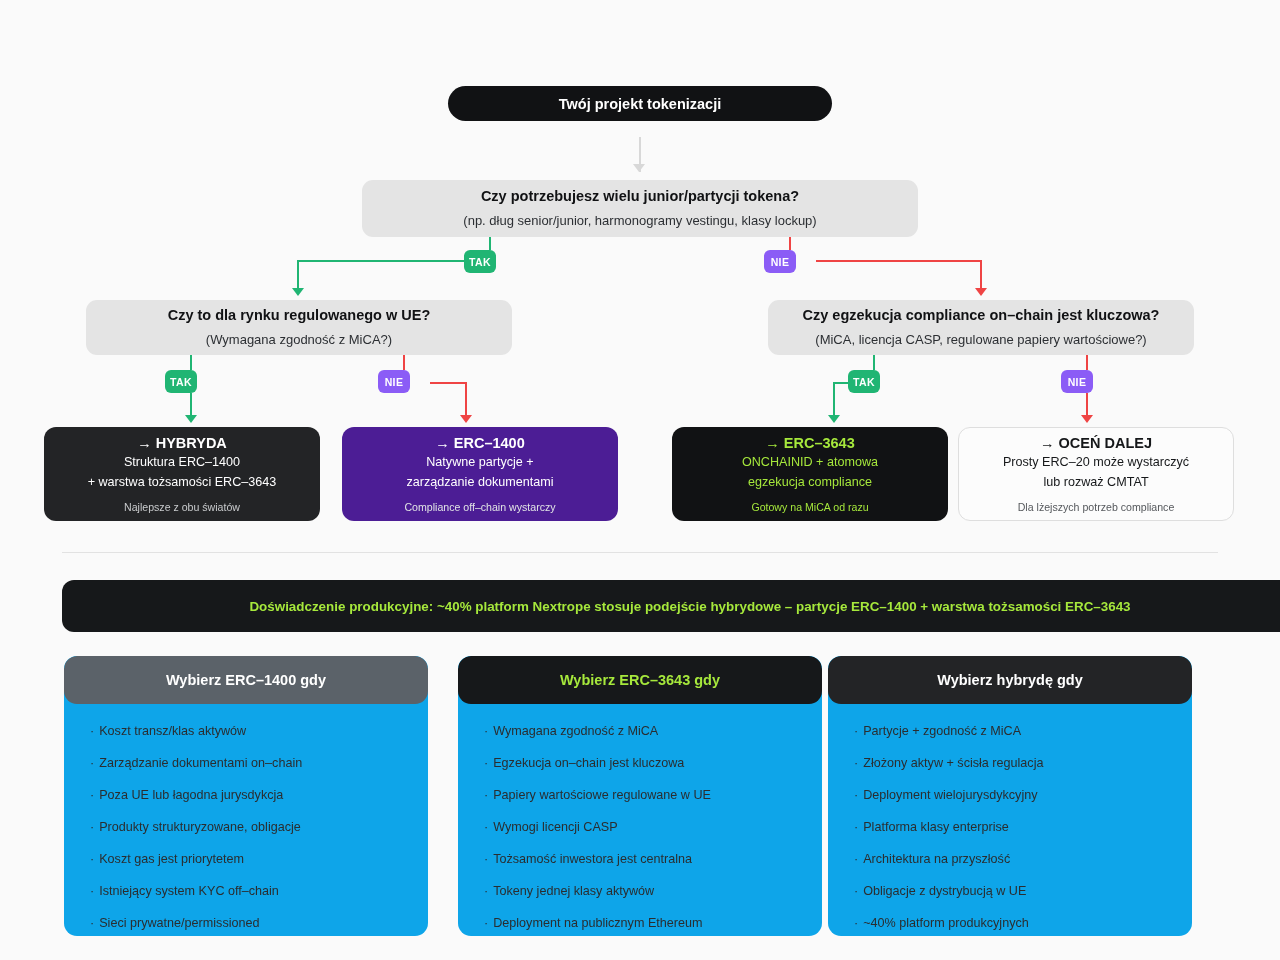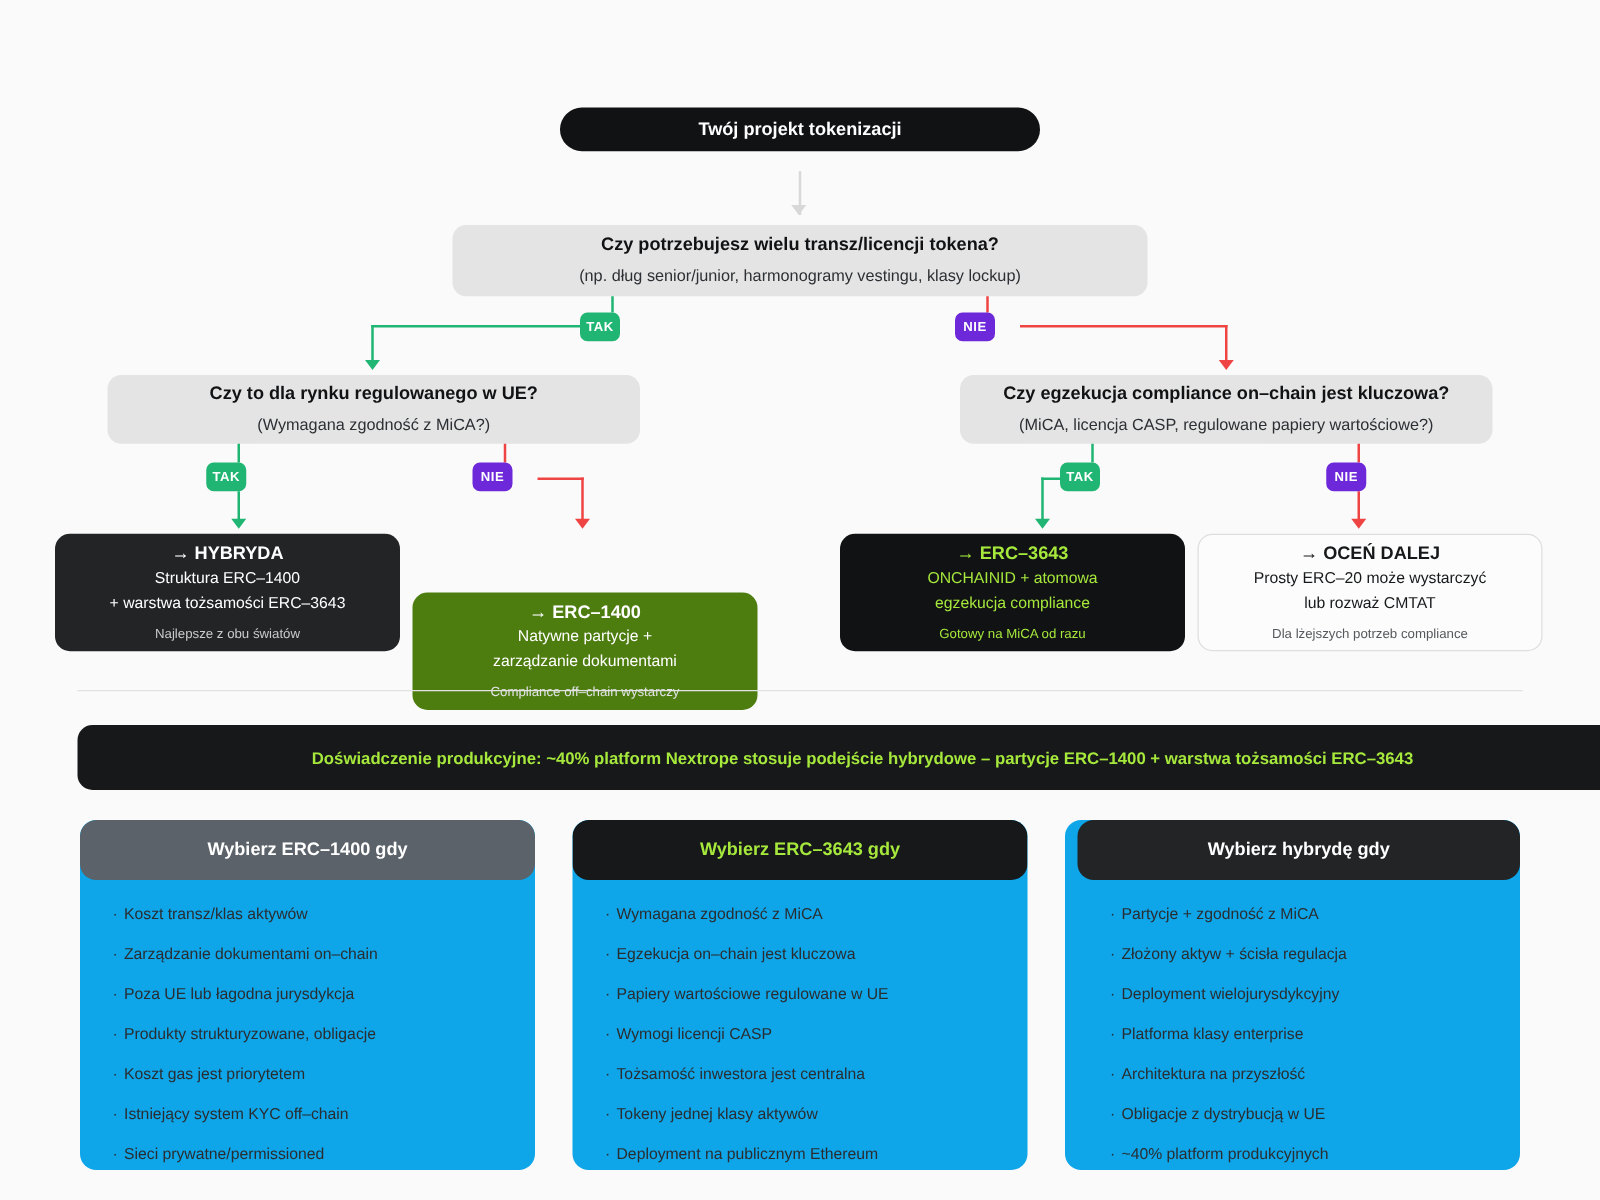--- a/index.html
+++ b/index.html
@@ -47,37 +47,37 @@
   
   .badge {
     position: absolute;
     display: flex; align-items: center; justify-content: center;
     width: 32px; height: 23px; border-radius: 6px;
     font-size: 10.5px; font-weight: 700; color: #ffffff;
     letter-spacing: .4px;
     z-index: 6;
   }
   .badge.yes { background: #20b573; }
-  .badge.no  { background: #6d28d9; }
+  .badge.no  { background: #8b5cf6; }
 
   
   .outcome {
     position: absolute; top: 427px; width: 276px; height: 94px;
     border-radius: 12px;
     display: flex; flex-direction: column;
     align-items: center; justify-content: center;
     text-align: center;
   }
   .outcome .o-title { font-size: 14.5px; font-weight: 700; line-height: 1.2; }
   .outcome .o-line  { font-size: 12.6px; font-weight: 400; line-height: 1.62; }
   .outcome .o-note  { font-size: 10.6px; font-weight: 400; line-height: 1.2; margin-top: 8px; }
 
   #o1 { left: 44px;  background: #232426; color:#ffffff; }
   #o1 .o-note { color:#c9cbcd; }
-  #o2 { left: 330px; background: #4d7c0f; color:#ffffff;margin-top:47px; }
+  #o2 { left: 342px; background: #4c1d95; color:#ffffff; }
   #o2 .o-note { color:#e1e3e5; }
   #o3 { left: 672px; background: #111214; color:#a6e83c; }
   #o3 .o-title { color:#a6e83c; }
   #o3 .o-note  { color:#a6e83c; }
   #o4 { left: 958px; background: #fcfcfc; color:#16181a; border: 1px solid #dedede; }
   #o4 .o-note { color:#55585c; }
 
   
   .seg { position: absolute; background: #d8d8d8; z-index: 2; }
   .seg.green { background: #20b573; }
@@ -106,21 +106,21 @@
     padding: 0 18px; text-align: center;
   }
 
   
   .card {
     position: absolute; top: 656px; width: 364px; height: 280px;
     background: #0ea5e9; border-radius: 13px; overflow: hidden;
   }
   #c1 { left: 64px; }
   #c2 { left: 458px; }
-  #c3 { left: 852px; padding-left: 10px; }
+  #c3 { left: 828px; }
 
   .card-head {
     height: 48px; border-radius: 13px;
     display: flex; align-items: center; justify-content: center;
     font-size: 14.5px; font-weight: 700;
   }
   #c1 .card-head { background: #5b6269; color: #ffffff; }
   #c2 .card-head { background: #16181a; color: #a6e83c; }
   #c3 .card-head { background: #232426; color: #ffffff; }
 
@@ -138,21 +138,21 @@
 
 
   <div class="node node-start">
     <span>Twój projekt tokenizacji</span>
   </div>
 
   <div class="seg vline" style="left:639px; top:137px; height:35px;"></div>
   <div class="arrow gray" style="left:633px; top:164px;"></div>
 
   <div class="node node-question" id="q1">
-    <span class="q-main">Czy potrzebujesz wielu transz/licencji tokena?</span>
+    <span class="q-main">Czy potrzebujesz wielu junior/partycji tokena?</span>
     <span class="q-sub">(np. dług senior/junior, harmonogramy vestingu, klasy lockup)</span>
   </div>
 
   <div class="seg vline green" style="left:489px; top:237px; height:13px;"></div>
   <div class="badge yes" style="left:464px; top:250px;">
     <span>TAK</span>
   </div>
   <div class="seg hline green" style="left:297px; top:260px; width:170px;"></div>
   <div class="seg vline green" style="left:297px; top:260px; height:32px;"></div>
   <div class="arrow green" style="left:292px; top:288px;"></div>

